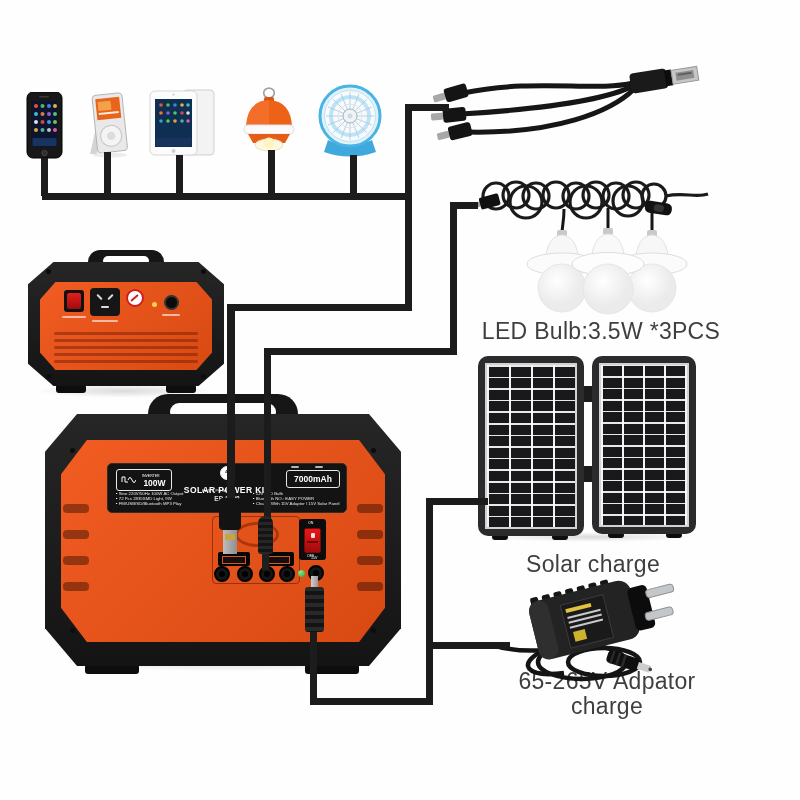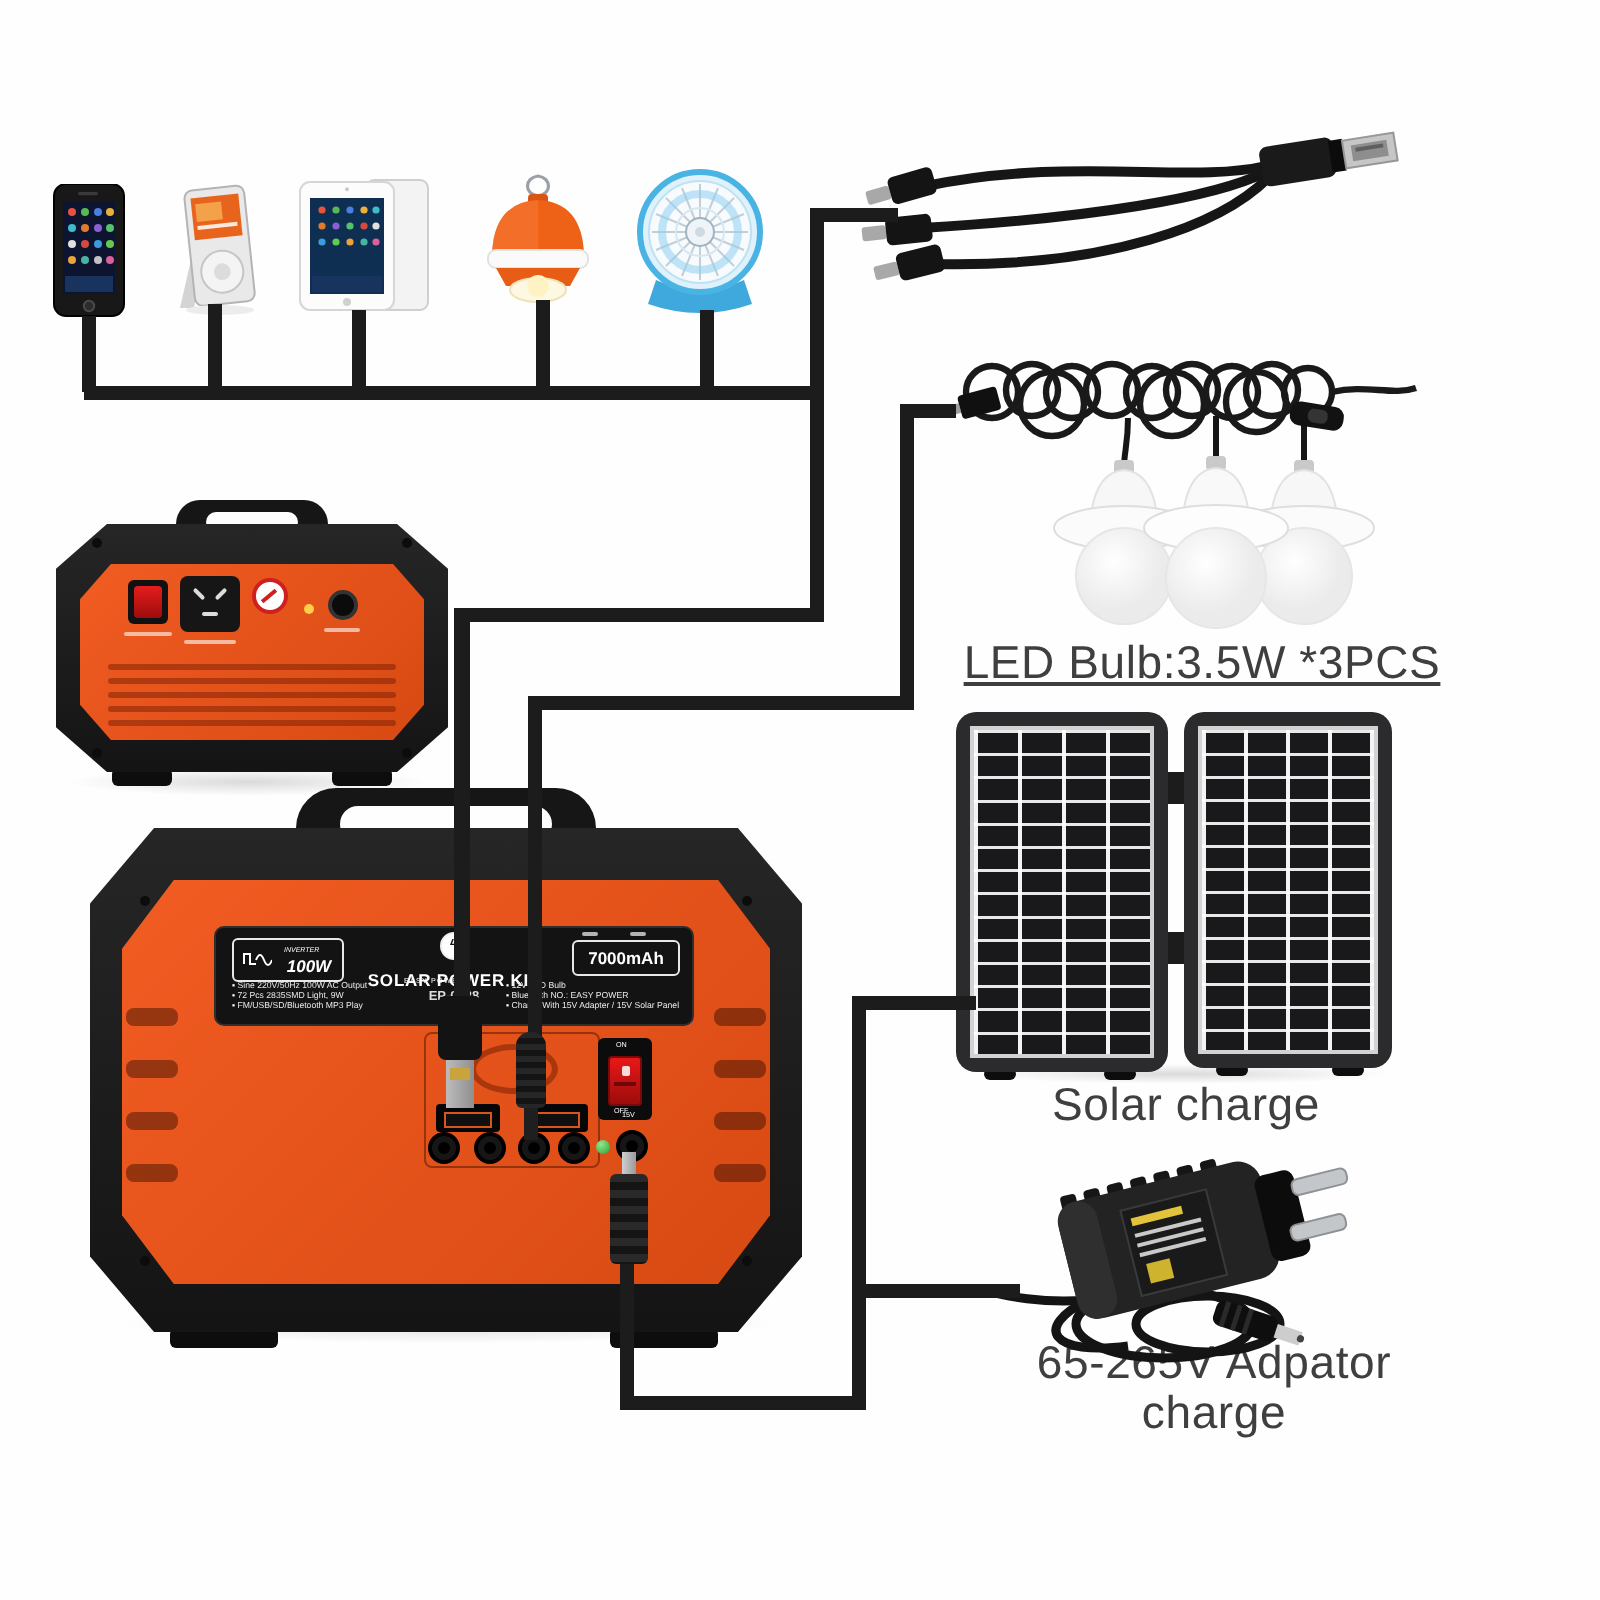--- a/index.html
+++ b/index.html
@@ -52,22 +52,22 @@
   <div class="wire" style="left:450px;top:202px;width:28px;height:7px;"></div>
   <div class="wire" style="left:450px;top:202px;width:7px;height:153px;"></div>
   <div class="wire" style="left:264px;top:348px;width:193px;height:7px;"></div>
   <div class="wire" style="left:264px;top:348px;width:7px;height:172px;"></div>
   <div class="wire" style="left:310px;top:626px;width:7px;height:79px;"></div>
   <div class="wire" style="left:310px;top:698px;width:123px;height:7px;"></div>
   <div class="wire" style="left:426px;top:498px;width:7px;height:207px;"></div>
   <div class="wire" style="left:426px;top:498px;width:62px;height:7px;"></div>
   <div class="wire" style="left:426px;top:642px;width:84px;height:7px;"></div>
 
-  <div class="annot" style="left:470px;top:318px;width:262px;text-decoration:underline;">LED Bulb:3.5W *3PCS</div>
-  <div class="annot" style="left:493px;top:539px;width:200px;">Solar charge</div>
+  <div class="annot" style="left:470px;top:318px;width:262px;">LED Bulb:3.5W *3PCS</div>
+  <div class="annot" style="left:493px;top:551px;width:200px;">Solar charge</div>
   <div class="annot" style="left:502px;top:669px;width:210px;line-height:25px;">
     <div>65-265V Adpator</div>
     <div>charge</div>
   </div>
 
   <div class="abs" style="left:26px;top:92px;z-index:2;">
     <svg width="38" height="68" viewBox="0 0 38 68">
       <rect x="1" y="0" width="35" height="66" rx="6" fill="#181818" stroke="#000"></rect>
       <rect x="5.5" y="9" width="26" height="46" fill="#0c1430"></rect>
       <g>
@@ -311,21 +311,21 @@
         <div class="rib" style="left:2px;top:64px;width:26px;height:9px;"></div>
         <div class="rib" style="left:2px;top:90px;width:26px;height:9px;"></div>
         <div class="rib" style="left:2px;top:116px;width:26px;height:9px;"></div>
         <div class="rib" style="left:2px;top:142px;width:26px;height:9px;"></div>
         <div class="rib" style="left:296px;top:64px;width:26px;height:9px;"></div>
         <div class="rib" style="left:296px;top:90px;width:26px;height:9px;"></div>
         <div class="rib" style="left:296px;top:116px;width:26px;height:9px;"></div>
         <div class="rib" style="left:296px;top:142px;width:26px;height:9px;"></div>
 
         <div class="panel-label" style="left:46px;top:23px;width:238px;height:48px;">
-          <div class="badge" style="left:8px;top:5px;width:54px;height:20px;gap:6px;font-style:italic;">
+          <div class="badge" style="left:8px;top:5px;width:54px;height:20px;gap:6px;">
             <svg width="15" height="12" viewBox="0 0 15 12">
               <path d="M1,8 L1,3 L4,3 L4,8 L7,8" fill="none" stroke="#fff" stroke-width="1"></path>
               <path d="M7,6 q2,-5 4,0 q2,5 4,0" fill="none" stroke="#fff" stroke-width="1"></path>
             </svg>
             <span style="display:inline-block;text-align:center;">
               <span class="microtext" style="position:static;display:block;font-size:5px;transform:scale(.7);">INVERTER</span>
               <span style="display:block;font-size:8.5px;font-weight:bold;line-height:8px;">100W</span>
             </span>
           </div>
           <div class="abs" style="left:112px;top:2px;width:14px;height:14px;border:1.5px solid #eee;border-radius:50%;box-sizing:border-box;background:#fff;color:#111;font-size:8px;line-height:11px;text-align:center;">ϟ</div>

